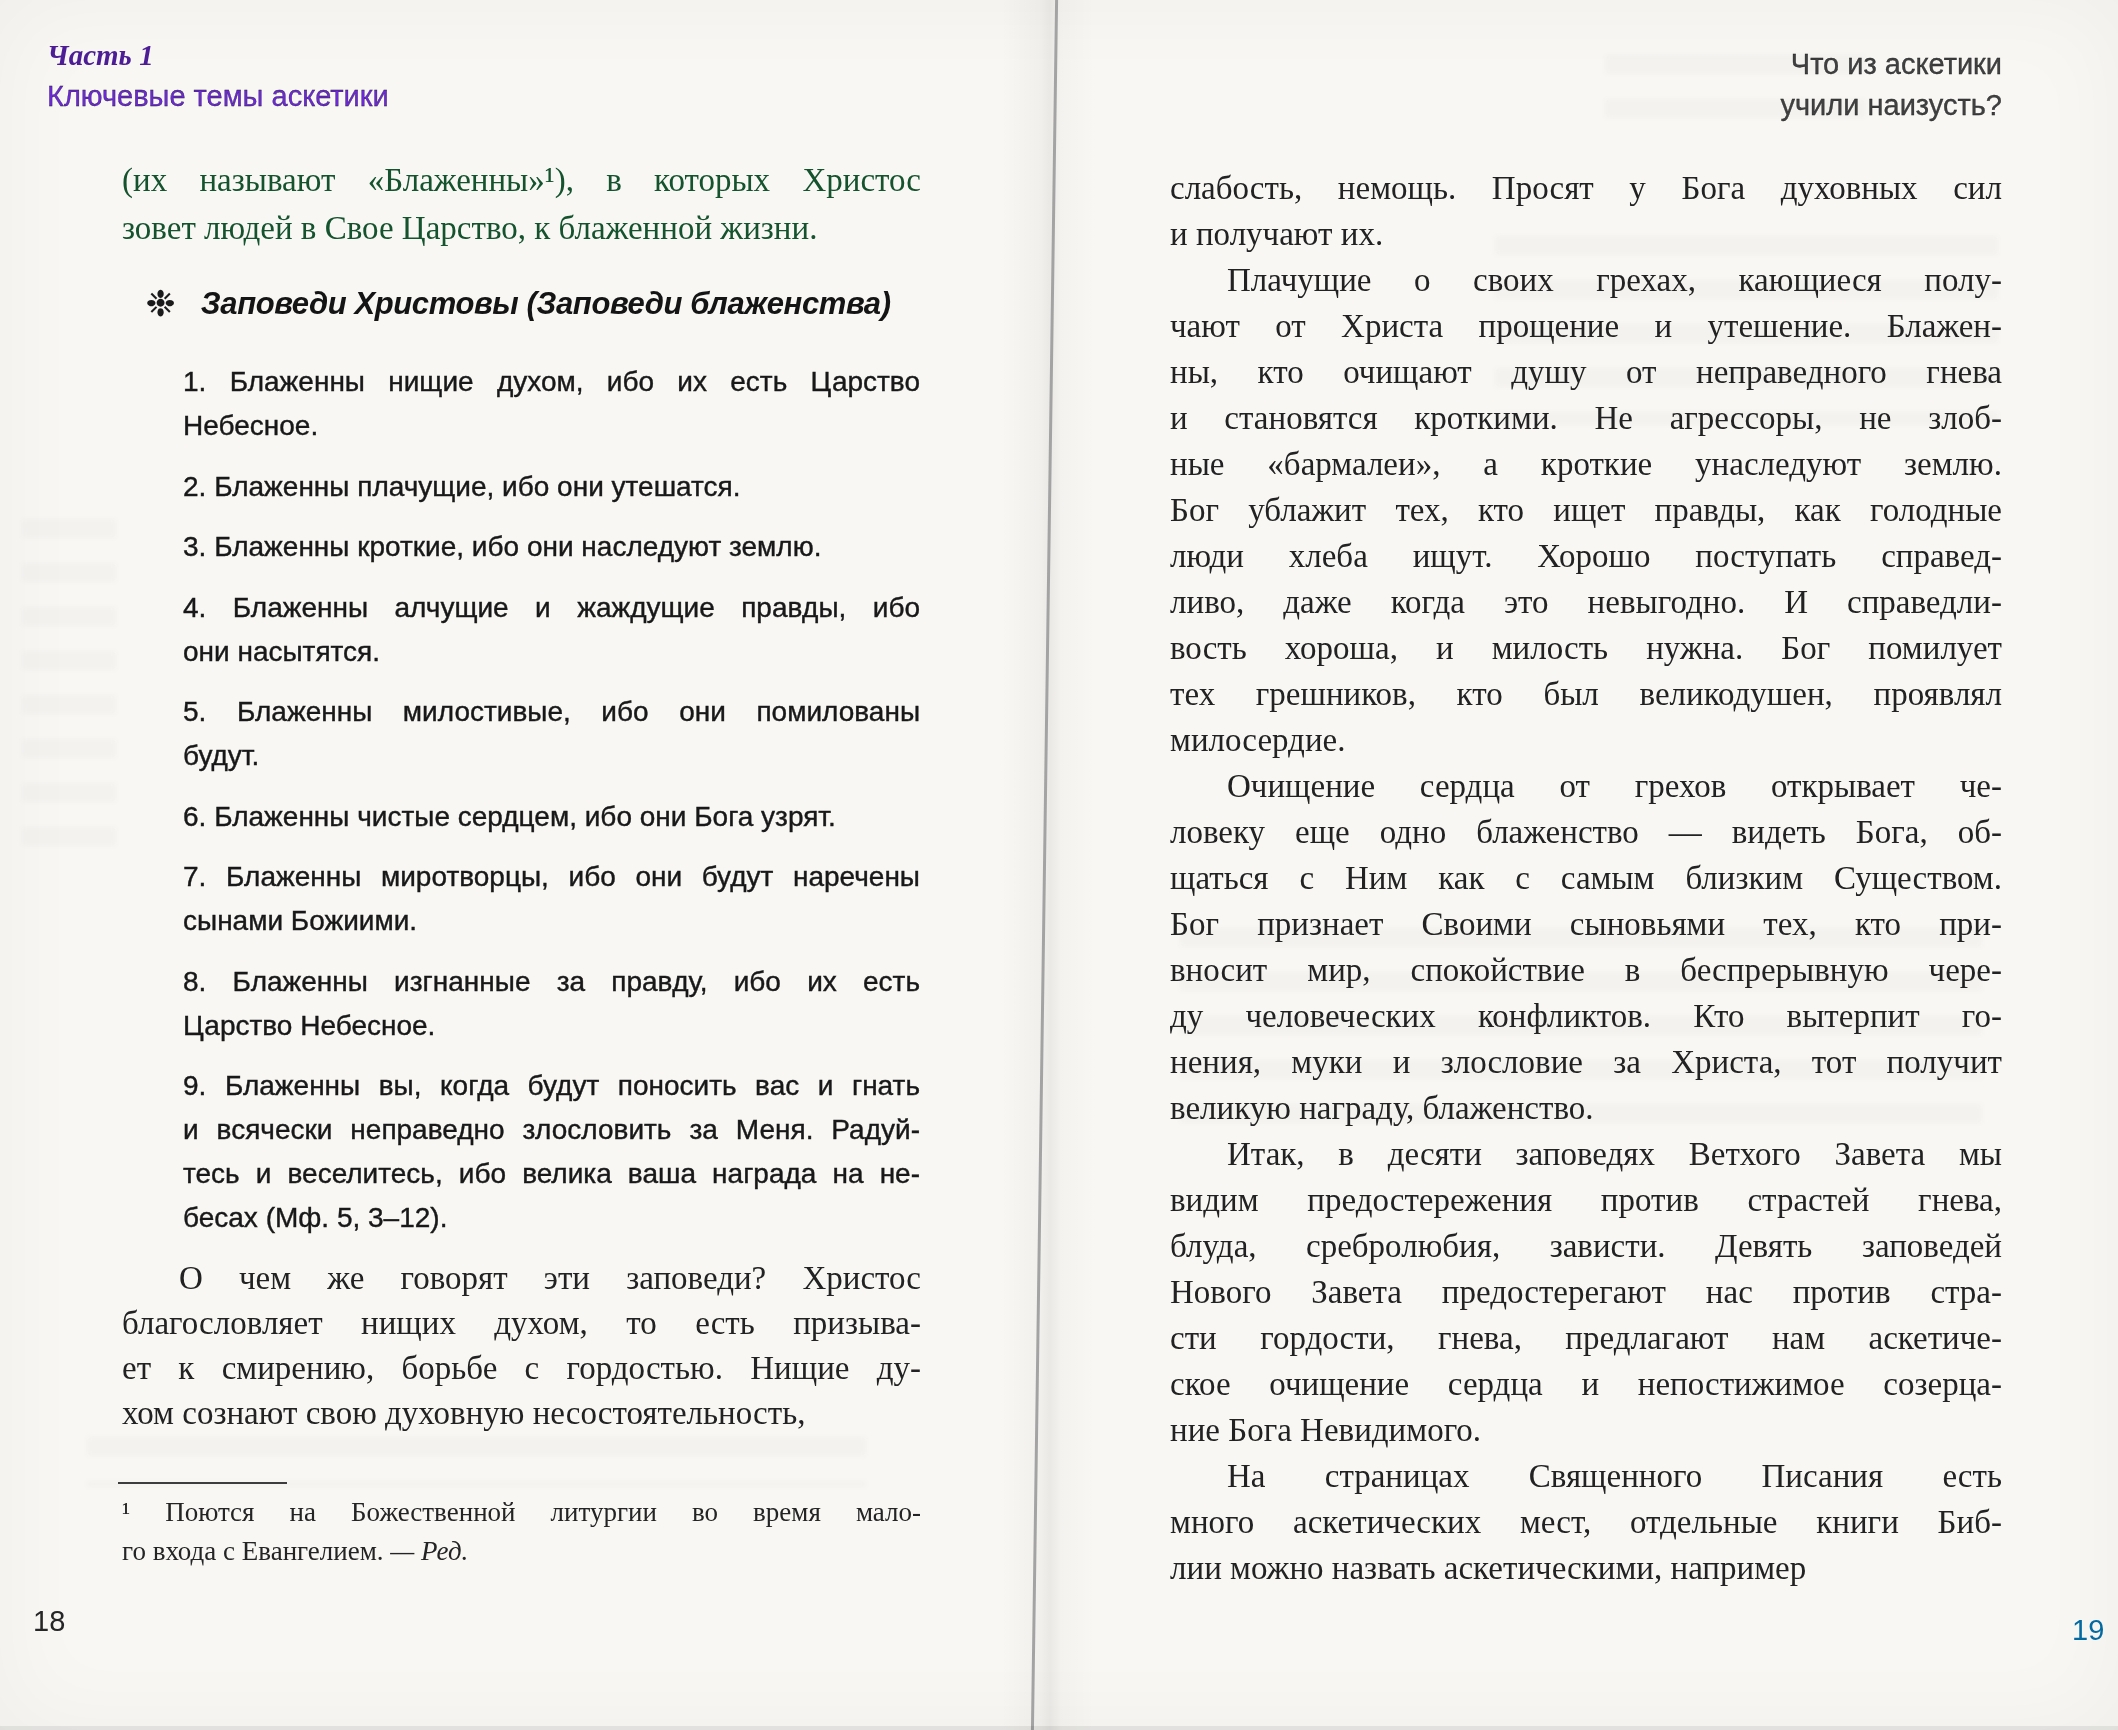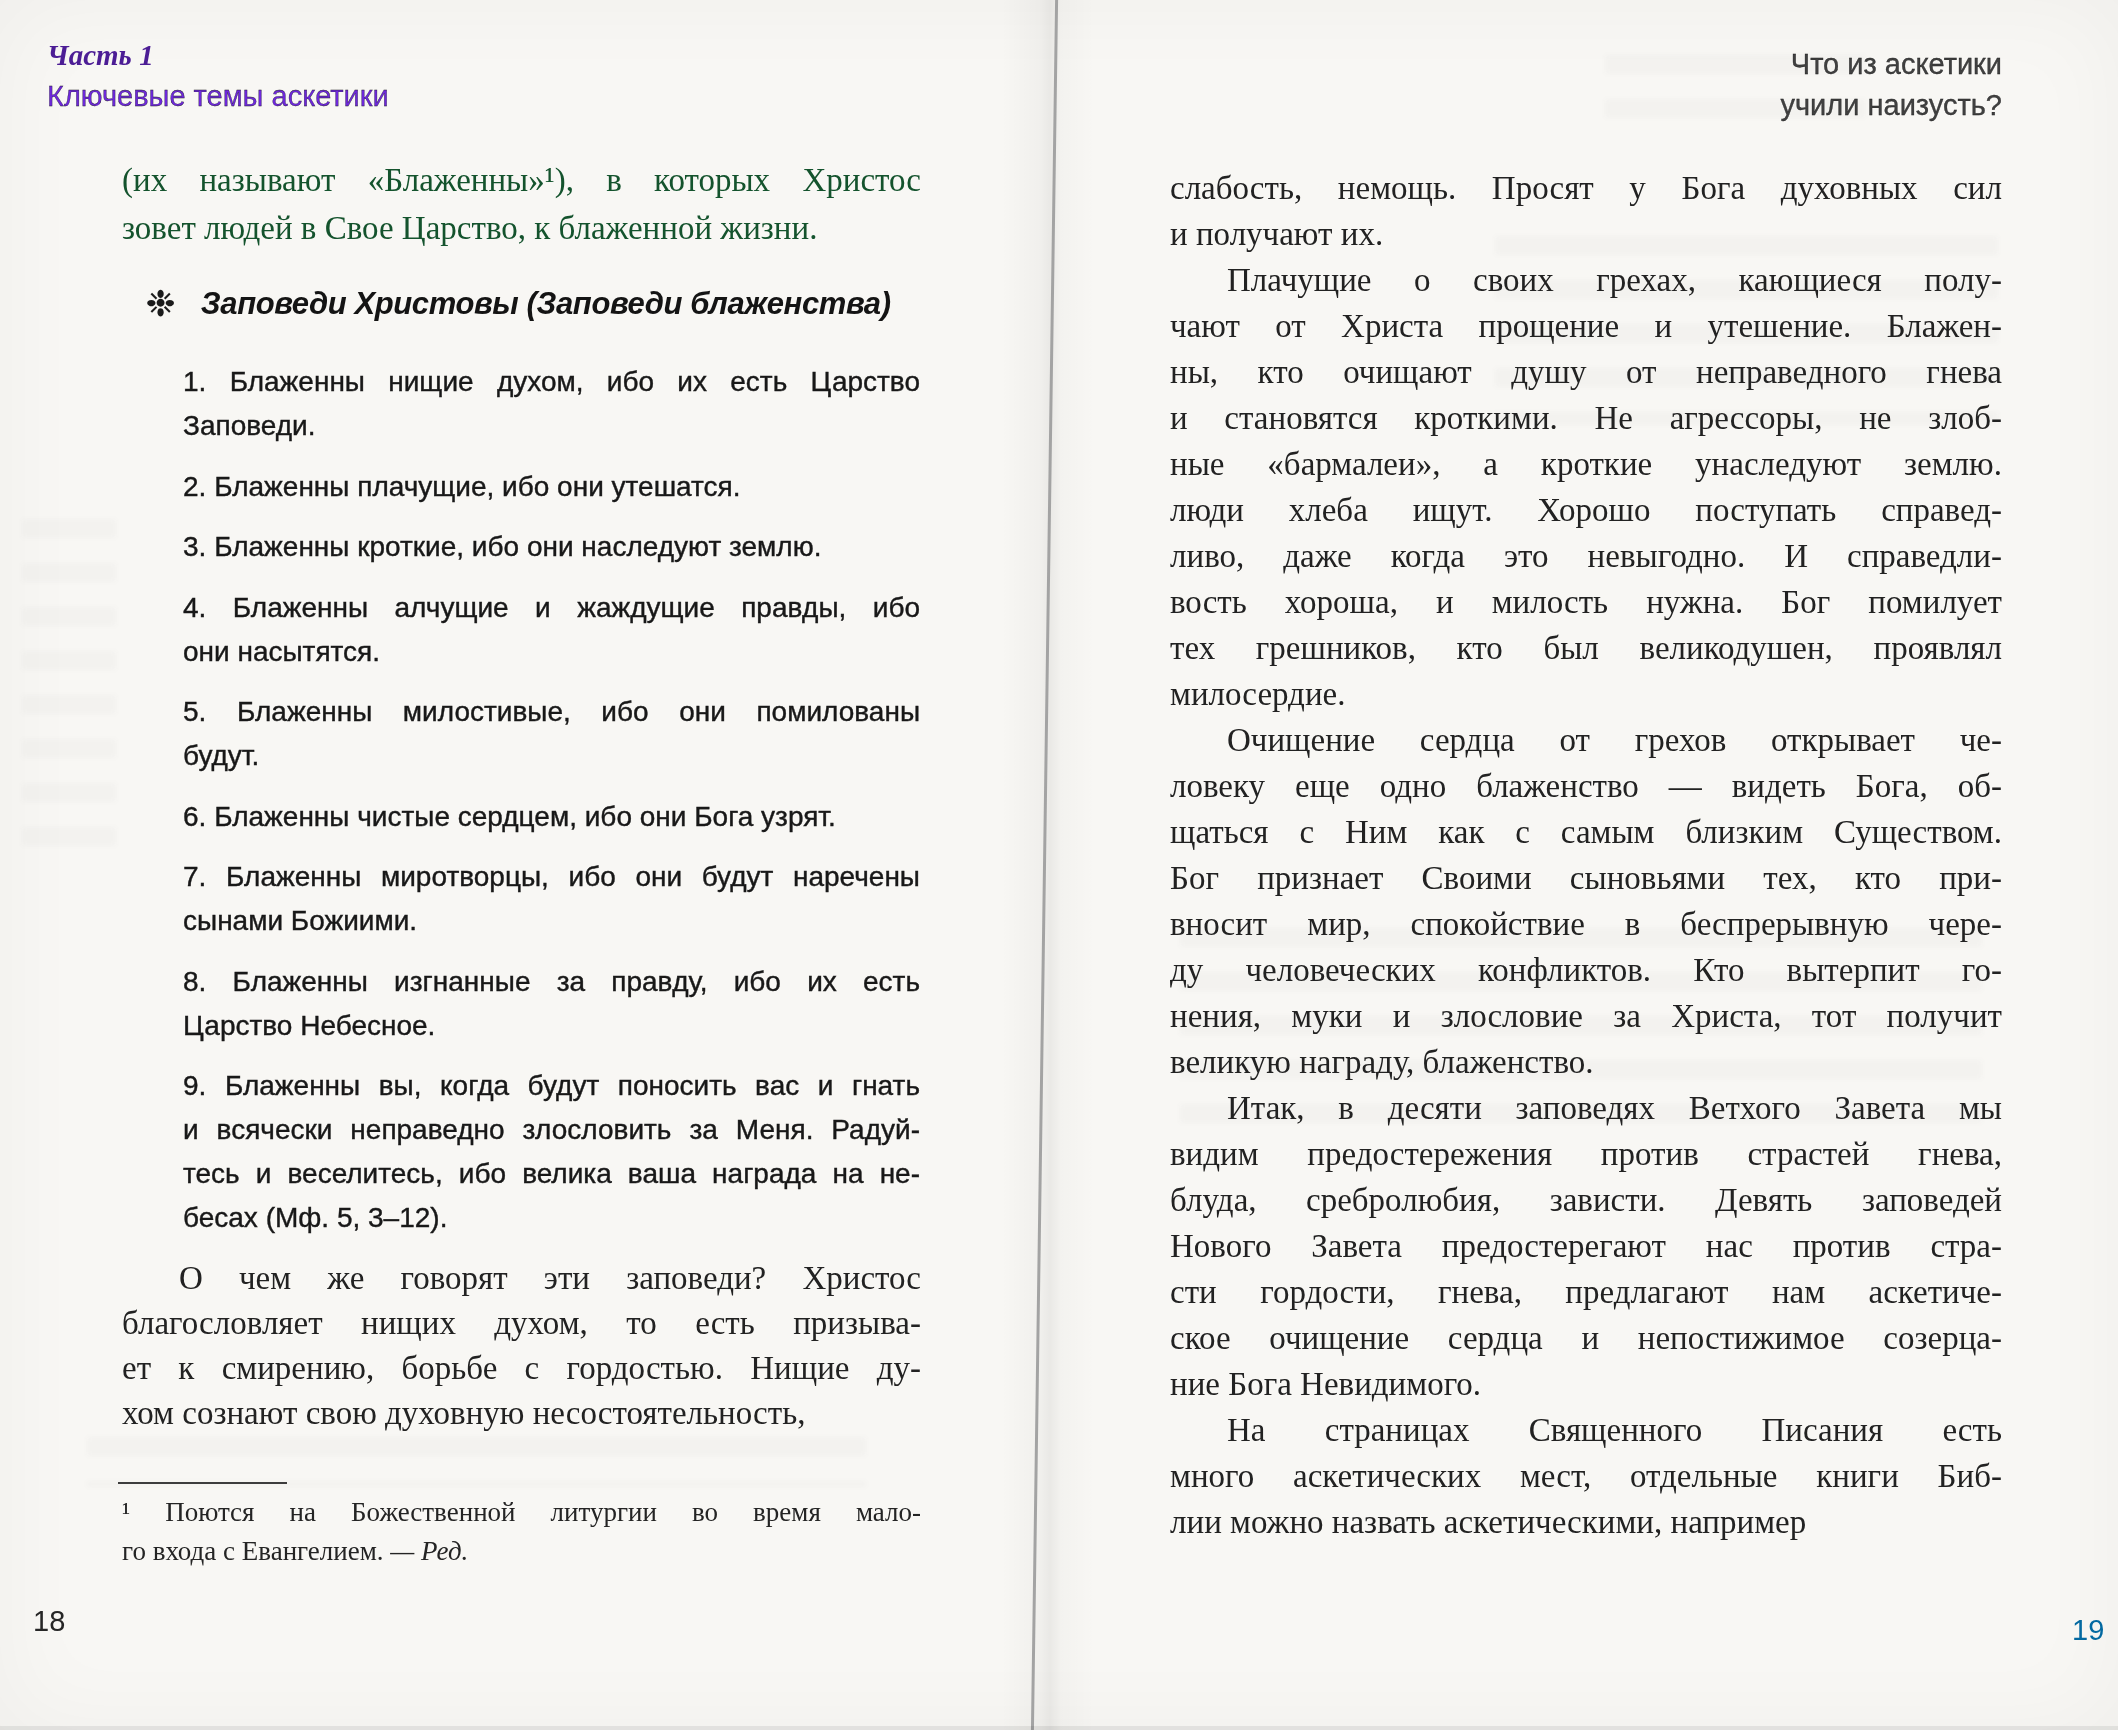--- a/index.html
+++ b/index.html
@@ -81,21 +81,21 @@
     </div>
 
   <div class="section-heading">
     <span class="ornament">❉</span>
     <span class="sh-title">Заповеди Христовы (Заповеди блаженства)</span>
   </div>
 
   <div class="beatitudes">
     <div class="beatitude">
         <div class="tline">1. Блаженны нищие духом, ибо их есть Царство</div>
-        <div class="tline tlast">Заповеди.</div>
+        <div class="tline tlast">Небесное.</div>
       </div>
     <div class="beatitude">
         <div class="tline tlast">2. Блаженны плачущие, ибо они утешатся.</div>
       </div>
     <div class="beatitude">
         <div class="tline tlast">3. Блаженны кроткие, ибо они наследуют землю.</div>
       </div>
     <div class="beatitude">
         <div class="tline">4. Блаженны алчущие и жаждущие правды, ибо</div>
         <div class="tline tlast">они насытятся.</div>
@@ -147,20 +147,21 @@
     <div>
         <div class="tline">слабость, немощь. Просят у Бога духовных сил</div>
         <div class="tline tlast">и получают их.</div>
       </div>
     <div>
         <div class="tline tindent">Плачущие о своих грехах, кающиеся полу-</div>
         <div class="tline">чают от Христа прощение и утешение. Блажен-</div>
         <div class="tline">ны, кто очищают душу от неправедного гнева</div>
         <div class="tline">и становятся кроткими. Не агрессоры, не злоб-</div>
         <div class="tline">ные «бармалеи», а кроткие унаследуют землю.</div>
+        <div class="tline">Бог ублажит тех, кто ищет правды, как голодные</div>
         <div class="tline">люди хлеба ищут. Хорошо поступать справед-</div>
         <div class="tline">ливо, даже когда это невыгодно. И справедли-</div>
         <div class="tline">вость хороша, и милость нужна. Бог помилует</div>
         <div class="tline">тех грешников, кто был великодушен, проявлял</div>
         <div class="tline tlast">милосердие.</div>
       </div>
     <div>
         <div class="tline tindent">Очищение сердца от грехов открывает че-</div>
         <div class="tline">ловеку еще одно блаженство — видеть Бога, об-</div>
         <div class="tline">щаться с Ним как с самым близким Существом.</div>

